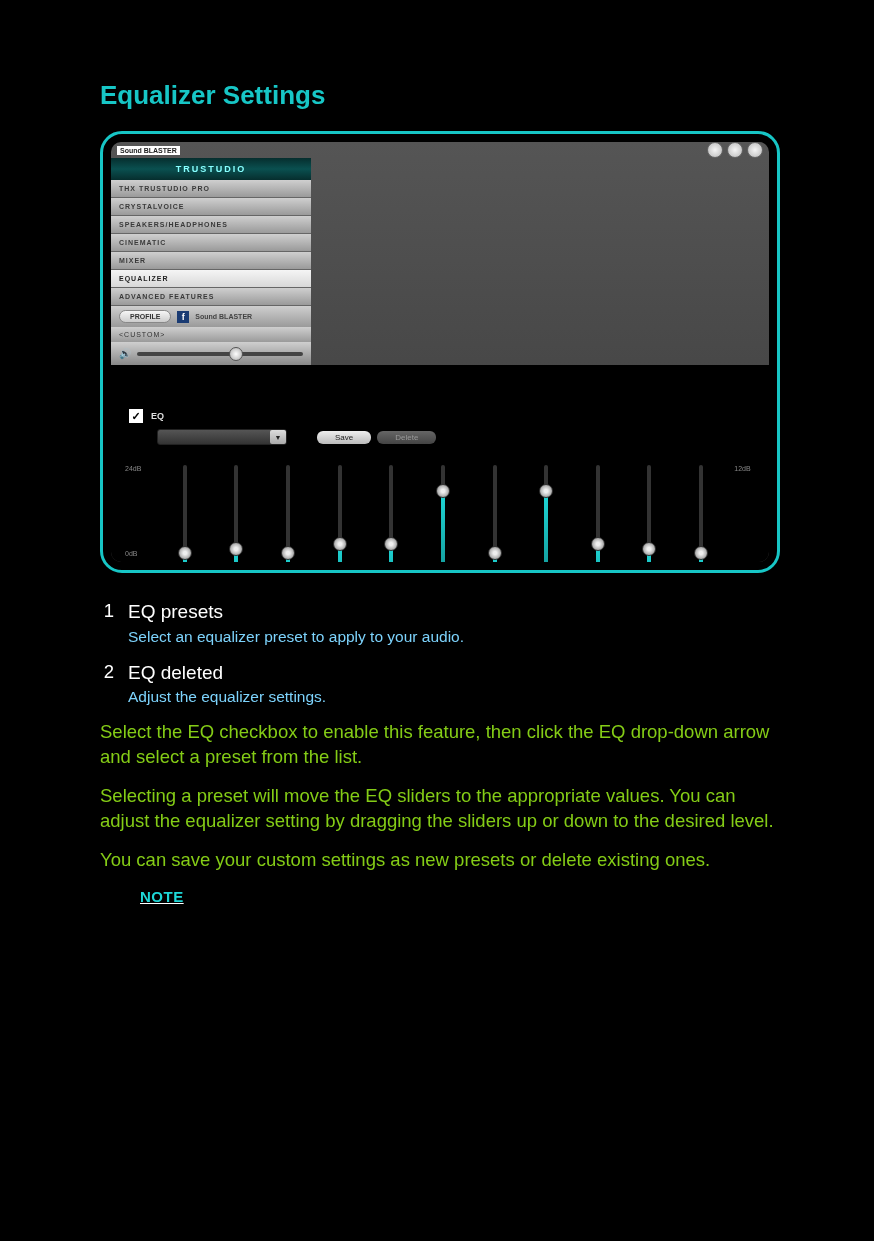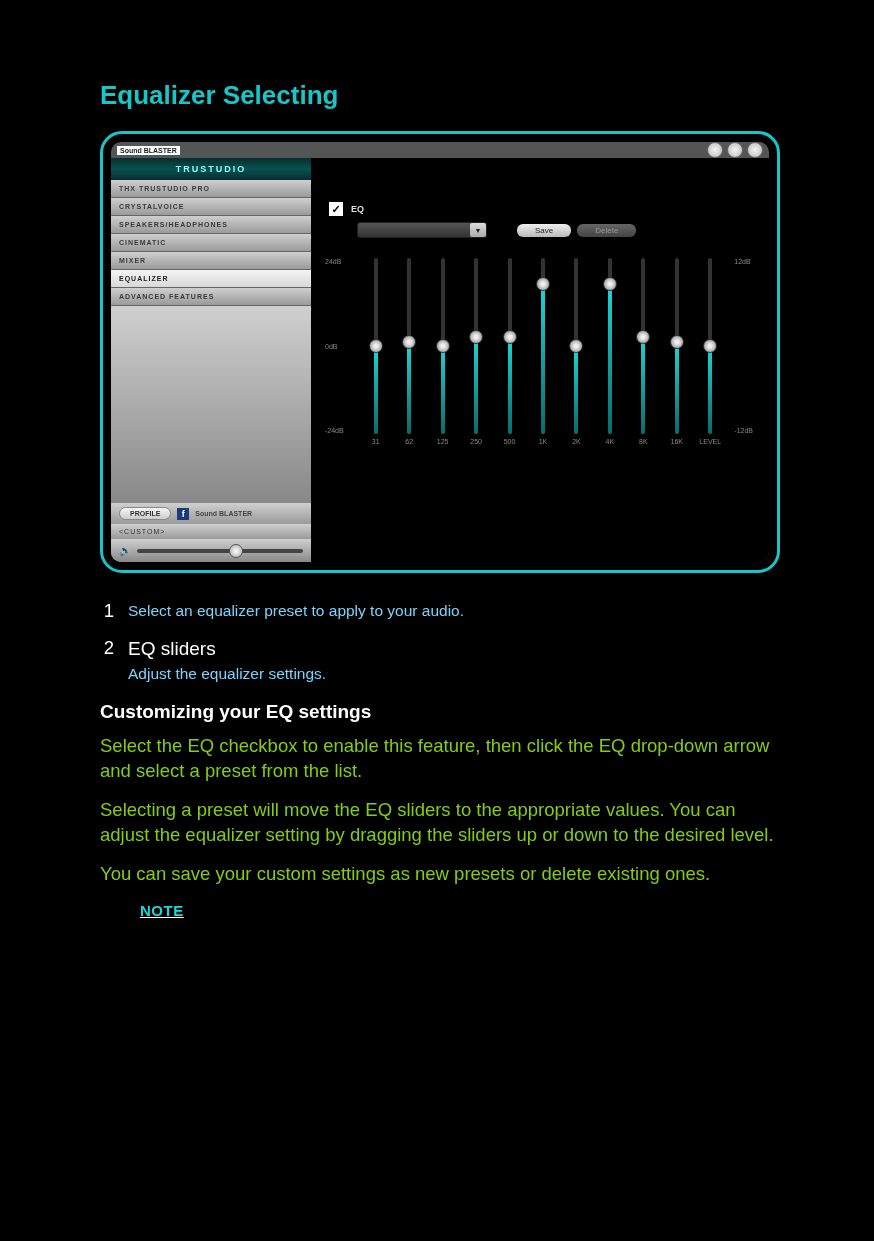--- a/index.html
+++ b/index.html
@@ -42,21 +42,21 @@
     padding: 2px 6px;
     font-size: 7px;
   }
   .titlebar-left { background:#fff; color:#222; padding:0 3px; line-height:9px; font-weight:bold; }
   .titlebar-btns { display:flex; gap:4px; }
   .titlebar-btn {
     width:16px; height:16px; border-radius:50%;
     background: radial-gradient(#f4f4f4,#b8b8b8);
     border:1px solid #666;
   }
-  .app-body { display:flex; height: calc(100% - 16px); }
+  .app-body { display:flex; height: calc(100% - 16px); flex-direction: column; }
   .sidebar {
     width: 200px;
     background: linear-gradient(#d3d3d3,#888);
     display:flex; flex-direction:column;
   }
   .brand-tab {
     background: linear-gradient(#062e2e,#0a5050,#062e2e);
     color:#8ff;
     text-align:center;
     padding:6px;
@@ -177,21 +177,21 @@
   .item-desc { color:#7dd3fc; font-size:15.5px; margin-top:2px; }
   .subhead { font-weight:700; font-size:19px; margin:14px 0 10px 0; color:#fff; }
   .para { margin-bottom:14px; color:#84cc16; }
   .note-row { display:flex; gap:10px; align-items:flex-start; margin-top:6px; padding-left:40px;text-decoration:underline; }
   .note-label { color:#1ed7d7; font-weight:700; font-size:15px; letter-spacing:0.5px; }
   .note-text { color:#fff; font-size:16px; }
 </style>
 </head>
 <body>
 
-<h1 class="page-title">Equalizer Selecting</h1>
+<h1 class="page-title">Equalizer Settings</h1>
 
 <div class="screenshot-frame">
   <div class="app-window">
     <div class="titlebar">
       <div class="titlebar-left">Sound BLASTER</div>
       <div class="titlebar-btns">
         <div class="titlebar-btn"></div>
         <div class="titlebar-btn"></div>
         <div class="titlebar-btn"></div>
       </div>
@@ -330,31 +330,31 @@
       </div>
     </div>
   </div>
 </div>
 
 <div class="doc">
   <div id="items">
       <div class="item">
         <div class="item-num">1</div>
         <div class="item-body">
+          <div class="item-title">EQ presets</div>
           <div class="item-desc">Select an equalizer preset to apply to your audio.</div>
         </div>
       </div>
       <div class="item">
         <div class="item-num">2</div>
         <div class="item-body">
-          <div class="item-title">EQ sliders</div>
+          <div class="item-title">EQ deleted</div>
           <div class="item-desc">Adjust the equalizer settings.</div>
         </div>
       </div>
     </div>
-  <div class="subhead">Customizing your EQ settings</div>
   <p class="para">Select the EQ checkbox to enable this feature, then click the EQ drop-down arrow and select a preset from the list.</p>
   <p class="para">Selecting a preset will move the EQ sliders to the appropriate values. You can adjust the equalizer setting by dragging the sliders up or down to the desired level.</p>
   <p class="para">You can save your custom settings as new presets or delete existing ones.</p>
   <div class="note-row">
     <span class="note-label">NOTE</span>
   </div>
 </div>
 
 </body></html>

